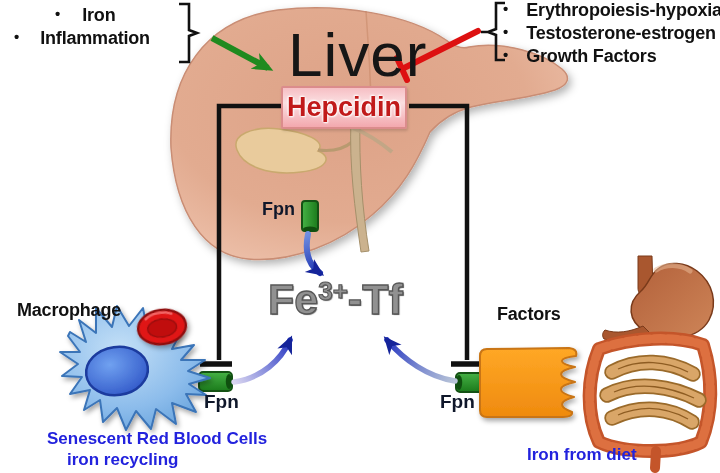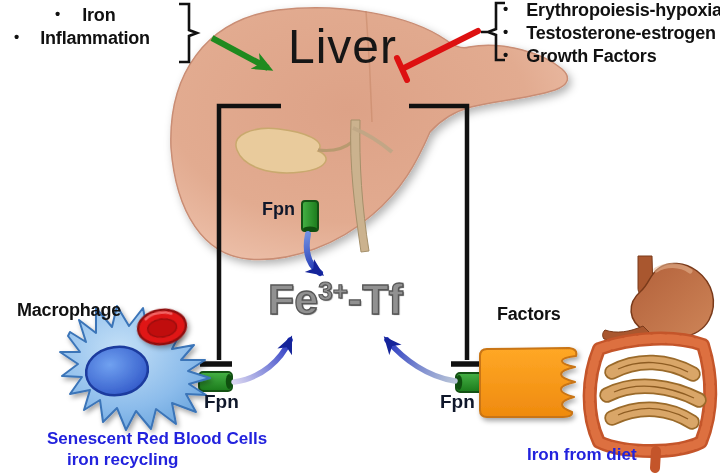--- a/index.html
+++ b/index.html
@@ -5,21 +5,21 @@
   html,body{margin:0;padding:0;background:#ffffff;}
   .stage{
     position:relative;width:720px;height:473px;overflow:hidden;
     font-family:"Liberation Sans", sans-serif;background:#ffffff;
   }
   .stage svg{position:absolute;left:0;top:0;}
   .abs{position:absolute;line-height:1.05;white-space:nowrap;}
   .bullet-row{display:flex;align-items:flex-start;gap:0;}
   .bullet{font-weight:bold;font-size:15px;color:#111;}
   .blk{font-weight:bold;font-size:18px;color:#111;letter-spacing:-0.2px;}
-  .liver-title{font-size:48px;font-weight:400;color:#161616;letter-spacing:1px;}
+  .liver-title{font-size:62px;font-weight:400;color:#161616;letter-spacing:1px;}
   .hepcidin-box{
     width:122px;height:39px;border:2px solid #db8c8c;border-radius:2px;
     background:linear-gradient(180deg,#f6bfc4 0%,#fbdfe1 38%,#f3a8ae 100%);
     display:flex;align-items:center;justify-content:center;
     box-shadow:1px 2px 3px rgba(0,0,0,0.15);
   }
   .hepcidin-text{
     font-weight:bold;font-size:27px;color:#c11a1a;letter-spacing:0px;
     text-shadow:0 0 2px #fff,0 0 2px #fff,1px 1px 2px #fff,-1px -1px 2px #fff;
   }
@@ -201,20 +201,23 @@
     <span class="bullet">•</span>
     <span class="blk">Testosterone-estrogen</span>
   </div>
   <div class="abs bullet-row" style="left:503px;top:47px;gap:18px;">
     <span class="bullet">•</span>
     <span class="blk">Growth Factors</span>
   </div>
 
   <div class="abs liver-title" style="left:288px;top:22px;">Liver</div>
 
+  <div class="abs hepcidin-box" style="left:281px;top:86px;">
+    <span class="hepcidin-text">Hepcidin</span>
+  </div>
 
   <div class="abs fpn-label" style="left:262px;top:200px;">Fpn</div>
   <div class="abs fpn-label big" style="left:204px;top:392px;">Fpn</div>
   <div class="abs fpn-label big" style="left:440px;top:392px;">Fpn</div>
 
   <div class="abs fe-tf" style="left:268px;top:277px;font-weight:bold;">
     <span>Fe</span><span class="sup">3+</span><span>-Tf</span>
   </div>
 
   <div class="abs blk" style="left:1px;top:301px;padding-left:16px;">Macrophage</div>

